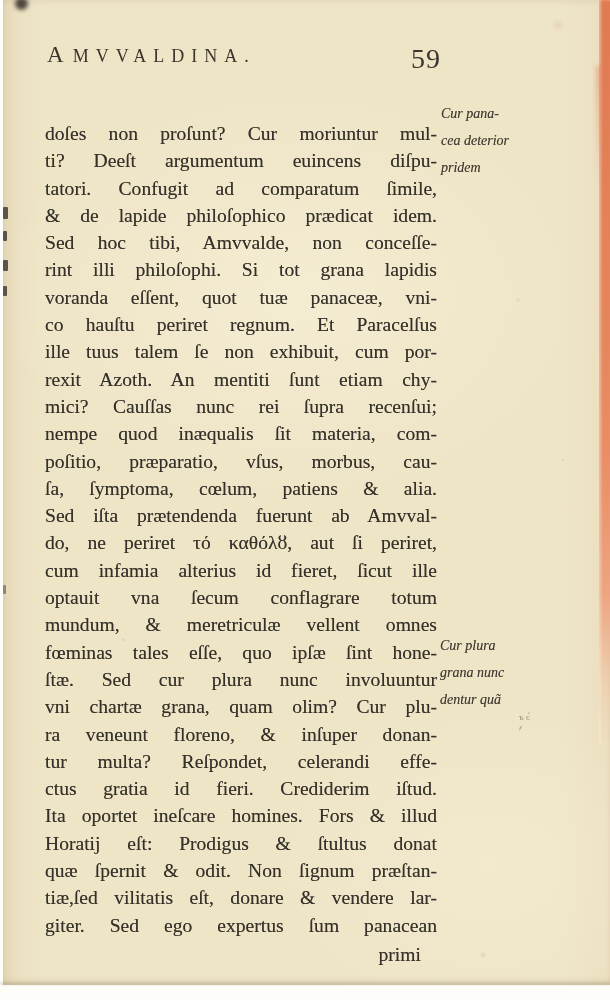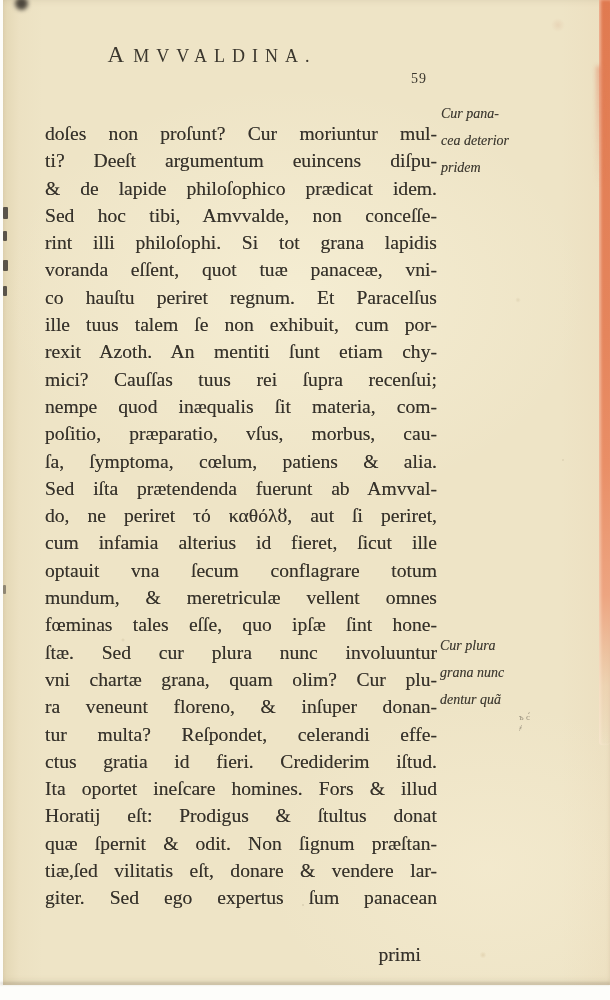--- a/index.html
+++ b/index.html
@@ -45,27 +45,27 @@
   }
   
   .gutter-mark{position:absolute;background:#5a544a;filter:blur(.6px);border-radius:1px;}
   .corner-blot{
     position:absolute;left:12px;top:-3px;width:13px;height:13px;background:#4d473d;
     border-radius:50%;filter:blur(2px);
   }
   
   .running-head{position:absolute;left:44px;top:42px;width:390px;height:26px;}
   .head-title{
-    display:block;text-align:center;padding-right:60px;
+    display:block;padding-right:60px;
     font-size:18px;letter-spacing:7px;color:#3a362d;
     font-weight:normal;
   }
   .head-title::first-letter{font-size:23px;letter-spacing:9px;}
   .page-number{
-    position:absolute;left:364px;top:1px;font-size:14px;color:#3a362d;letter-spacing:1px;margin-top:28px;
+    position:absolute;left:364px;top:1px;font-size:28px;color:#3a362d;letter-spacing:1px;
   }
   
   .body-text{
     position:absolute;left:42px;top:82px;width:392px;
     font-size:19.6px;line-height:27.3px;color:#35312a;
     text-shadow:0 0 .4px rgba(53,49,42,.55);
     margin-top:38px;
   }
   .body-text .bline{
     text-align:justify;text-align-last:justify;white-space:nowrap;
@@ -101,28 +101,29 @@
   <div class="speckles"></div>
 
   <div class="running-head">
     <span class="head-title">AMVVALDINA.</span>
     <span class="page-number">59</span>
   </div>
 
   <div class="body-text">
       <div class="bline">doſes non proſunt? Cur moriuntur mul-</div>
       <div class="bline">ti? Deeſt argumentum euincens diſpu-</div>
+      <div class="bline">tatori. Confugit ad comparatum ſimile,</div>
       <div class="bline">&amp; de lapide philoſophico prædicat idem.</div>
       <div class="bline">Sed hoc tibi, Amvvalde, non conceſſe-</div>
       <div class="bline">rint illi philoſophi. Si tot grana lapidis</div>
       <div class="bline">voranda eſſent, quot tuæ panaceæ, vni-</div>
       <div class="bline">co hauſtu periret regnum. Et Paracelſus</div>
       <div class="bline">ille tuus talem ſe non exhibuit, cum por-</div>
       <div class="bline">rexit Azoth. An mentiti ſunt etiam chy-</div>
-      <div class="bline">mici? Cauſſas tuus rei ſupra recenſui;</div>
+      <div class="bline">mici? Cauſſas nunc rei ſupra recenſui;</div>
       <div class="bline">nempe quod inæqualis ſit materia, com-</div>
       <div class="bline">poſitio, præparatio, vſus, morbus, cau-</div>
       <div class="bline">ſa, ſymptoma, cœlum, patiens &amp; alia.</div>
       <div class="bline">Sed iſta prætendenda fuerunt ab Amvval-</div>
       <div class="bline">do, ne periret τό καθόλȣ, aut ſi periret,</div>
       <div class="bline">cum infamia alterius id fieret, ſicut ille</div>
       <div class="bline">optauit vna ſecum conflagrare totum</div>
       <div class="bline">mundum, &amp; meretriculæ vellent omnes</div>
       <div class="bline">fœminas tales eſſe, quo ipſæ ſint hone-</div>
       <div class="bline">ſtæ. Sed cur plura nunc involuuntur</div>

